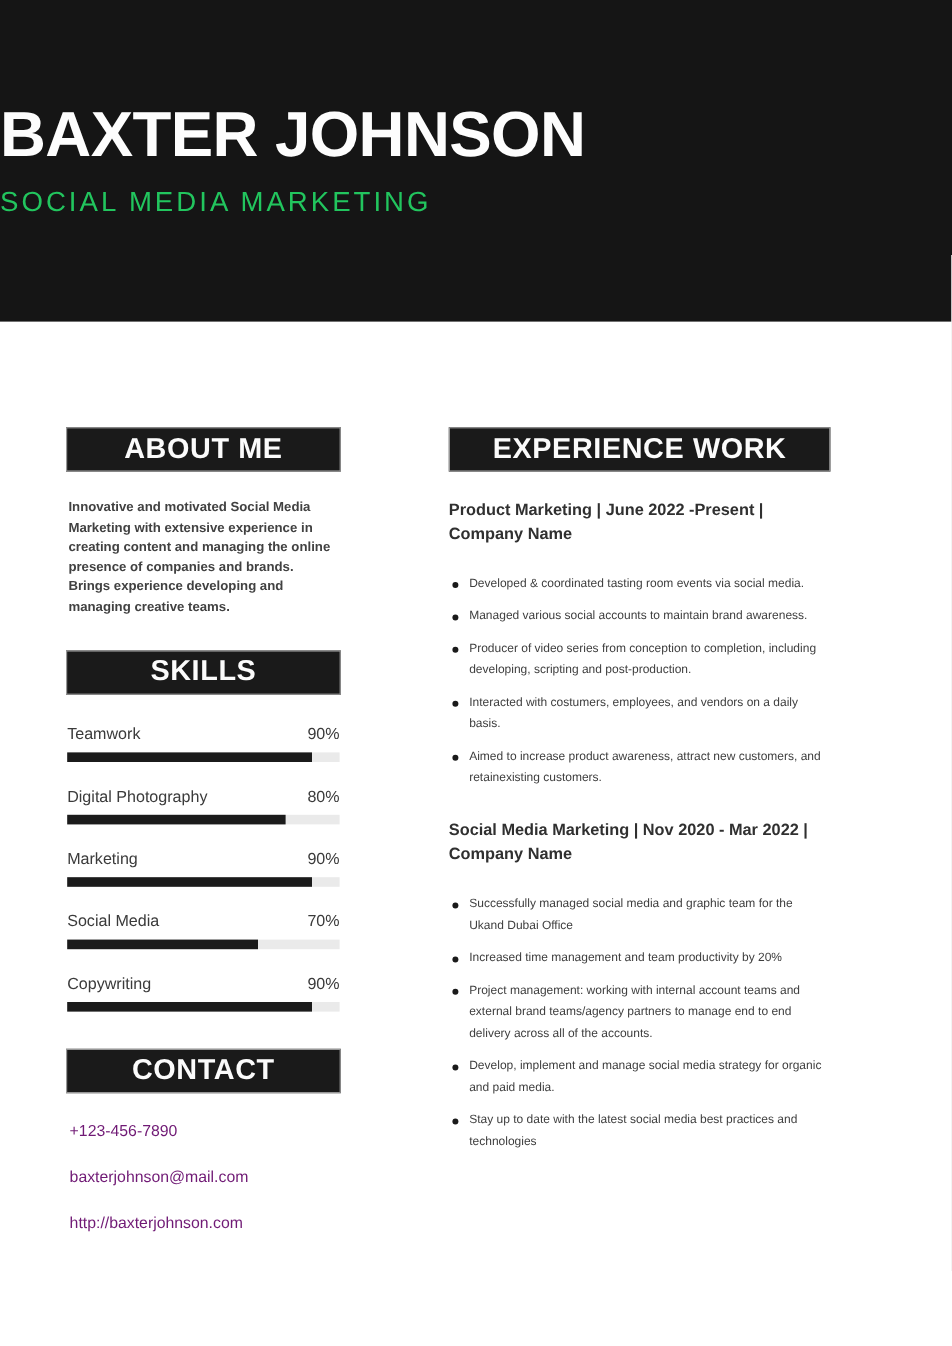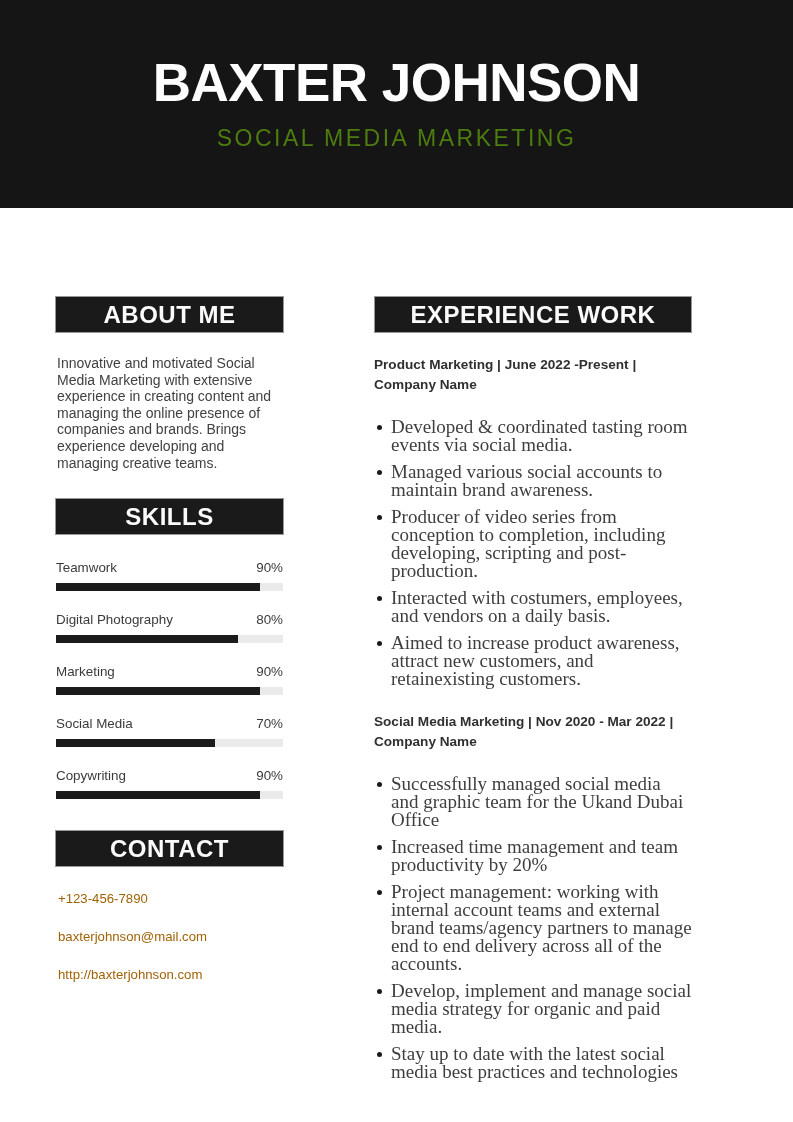--- a/index.html
+++ b/index.html
@@ -4,71 +4,71 @@
 <style>
   html,body { margin:0; padding:0; background:#e8e8e8; }
   .page {
     position:relative; width:793px; height:1122px; margin:0 auto;
     background:#ffffff; overflow:hidden;
     font-family:"Liberation Sans", sans-serif;
     -webkit-font-smoothing:antialiased;
   }
   
   .hero {
-    height:208px; background:#151515; color:#fff;
-    display:flex; flex-direction:column; align-items:center; justify-content:center;
+    height:268px; background:#151515; color:#fff;
+    display:flex; flex-direction:column; justify-content:center;
   }
   .hero-name {
     font-size:53px; font-weight:700; letter-spacing:-0.5px; line-height:1;
     color:#fdfdfd; white-space:nowrap;
   }
   .hero-sub {
     margin-top:16px; font-size:23px; font-weight:400; letter-spacing:2.5px;
-    color:#4d7c0f; white-space:nowrap;
+    color:#22c55e; white-space:nowrap;
   }
   
   .columns { display:flex; padding:88px 0 0 55px; box-sizing:border-box; }
   .col-left  { width:229px; flex:0 0 229px; }
   .col-right { width:318px; flex:0 0 318px; margin-left:90px; }
   
   .banner {
     box-sizing:border-box; height:37px; background:#1a1a1a;
     border:1.5px solid #979797;
     display:flex; align-items:center; justify-content:center;
     color:#fbfbfb; font-size:24px; font-weight:700; letter-spacing:0.5px;
     white-space:nowrap;
   }
   
   .about-text {
     margin:22px 0 0 2px; width:222px;
-    font-size:14px; line-height:16.6px; color:#414141;
+    font-size:11px; line-height:16.6px; color:#414141;font-weight:bold;
   }
   
   .skills-section { margin-top:27px; }
   .skills-list { margin-top:25px; padding:0 1px; }
   .skill { margin-bottom:21px; }
   .skill-top { display:flex; justify-content:space-between; align-items:baseline; }
   .skill-label { font-size:13.4px; color:#3b3b3b; }
   .skill-pct   { font-size:13.4px; color:#3b3b3b; }
   .skill-track { margin-top:8px; height:8px; background:#eaeaea; }
   .skill-fill  { height:100%; background:#1b1b1b; }
   
   .contact-section { margin-top:31px; }
   .contact-list { margin-top:24px; padding-left:3px; }
-  .contact-item { font-size:13.2px; color:#a16207; margin-bottom:23px; }
+  .contact-item { font-size:13.2px; color:#701a75; margin-bottom:23px; }
   
   .job-title { margin-top:22px; font-size:13.6px; font-weight:700; color:#303030; line-height:20px; }
   .job2 { margin-top:24px; }
   .bullets { margin-top:23px; }
   .bullet { display:flex; margin-bottom:9px; }
   .bullet-dot {
     flex:0 0 auto; width:5px; height:5px; border-radius:50%;
     background:#1a1a1a; margin:6.5px 9px 0 3px;
   }
-  .bullet-text { font-size:19px; line-height:18px; color:#3e3e3e;font-family:Liberation Serif, serif; }
+  .bullet-text { font-size:10px; line-height:18px; color:#3e3e3e; }
 </style>
 </head>
 <body>
 
 <div class="page">
 
   <header class="hero">
     <div class="hero-name">BAXTER JOHNSON</div>
     <div class="hero-sub">SOCIAL MEDIA MARKETING</div>
   </header>

